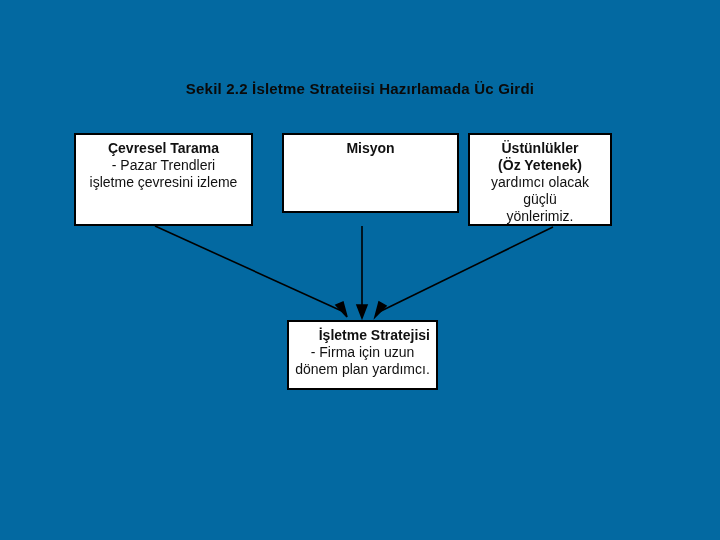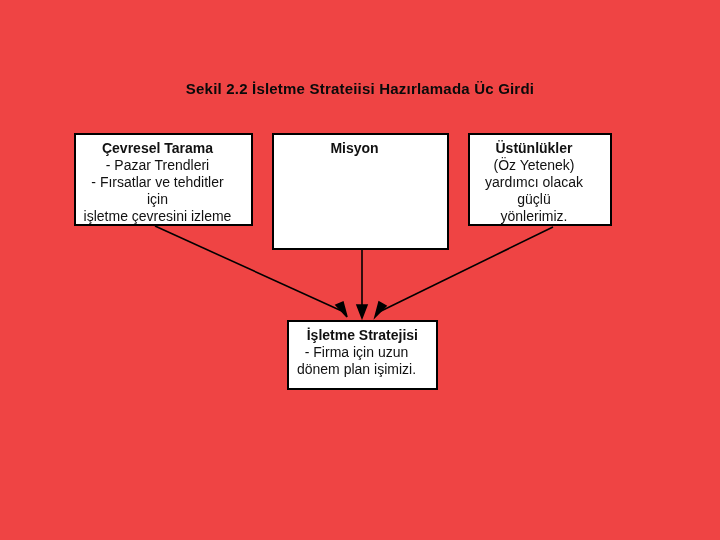--- a/index.html
+++ b/index.html
@@ -8,68 +8,68 @@
     padding: 0;
     background: #ffffff;
   }
   body {
     font-family: "Liberation Sans", sans-serif;
   }
   #canvas {
     position: relative;
     width: 720px;
     height: 540px;
-    background: #ef4444;
+    background: #0369a1;
     overflow: hidden;
   }
   #diagram-title {
     position: absolute;
     left: 0;
     top: 80px;
     width: 720px;
     text-align: center;
     font-size: 15px;
     font-weight: bold;
     color: #0a0a0a;
     letter-spacing: 0.2px;
     white-space: nowrap;
   }
   .node-box {
     position: absolute;
     box-sizing: border-box;
     border: 2px solid #000000;
     background: #ffffff;
-    padding: 5px 18px 4px 6px;
+    padding: 5px 6px 4px 6px;
     color: #111111;
   }
   .node-heading {
     text-align: center;
     font-size: 14px;
     font-weight: bold;
     line-height: 17px;
     white-space: nowrap;
   }
   .node-subheading {
     text-align: center;
     font-size: 14px;
-    font-weight: normal;
+    font-weight: bold;
     line-height: 17px;
     white-space: nowrap;
   }
   .node-body {
     font-size: 14px;
     line-height: 17px;
     text-align: center;
     margin-top: 0;
   }
   .node-body p {
     margin: 0;
   }
   #box-scanning { left: 74px;  top: 133px; width: 179px; height: 93px; }
-  #box-mission  { left: 272px; top: 133px; width: 177px; height: 117px; }
+  #box-mission  { left: 282px; top: 133px; width: 177px; height: 80px; }
   #box-strengths{ left: 468px; top: 133px; width: 144px; height: 93px; }
   #box-strategy { left: 287px; top: 320px; width: 151px; height: 70px; }
   #box-strategy .node-heading { text-align: right; }
   #arrows {
     position: absolute;
     left: 0;
     top: 0;
     width: 720px;
     height: 540px;
     pointer-events: none;
@@ -99,21 +99,20 @@
         <line x1="553" y1="227" x2="379" y2="312"></line>
         <polygon points="375,317 379,302 386,306"></polygon>
       </g>
     </g>
   </svg>
 
   <div class="node-box" id="box-scanning">
     <div class="node-heading">Çevresel Tarama</div>
     <div class="node-body">
       <p>- Pazar Trendleri</p>
-      <p>- Fırsatlar ve tehditler için</p>
       <p>işletme çevresini izleme</p>
     </div>
   </div>
 
   <div class="node-box" id="box-mission">
     <div class="node-heading">Misyon</div>
   </div>
 
   <div class="node-box" id="box-strengths">
     <div class="node-heading">Üstünlükler</div>
@@ -121,17 +120,17 @@
     <div class="node-body">
       <p>yardımcı olacak güçlü</p>
       <p>yönlerimiz.</p>
     </div>
   </div>
 
   <div class="node-box" id="box-strategy">
     <div class="node-heading">İşletme Stratejisi</div>
     <div class="node-body">
       <p>- Firma için uzun</p>
-      <p>dönem plan işimizi.</p>
+      <p>dönem plan yardımcı.</p>
     </div>
   </div>
 
 </div>
 
 </body></html>

